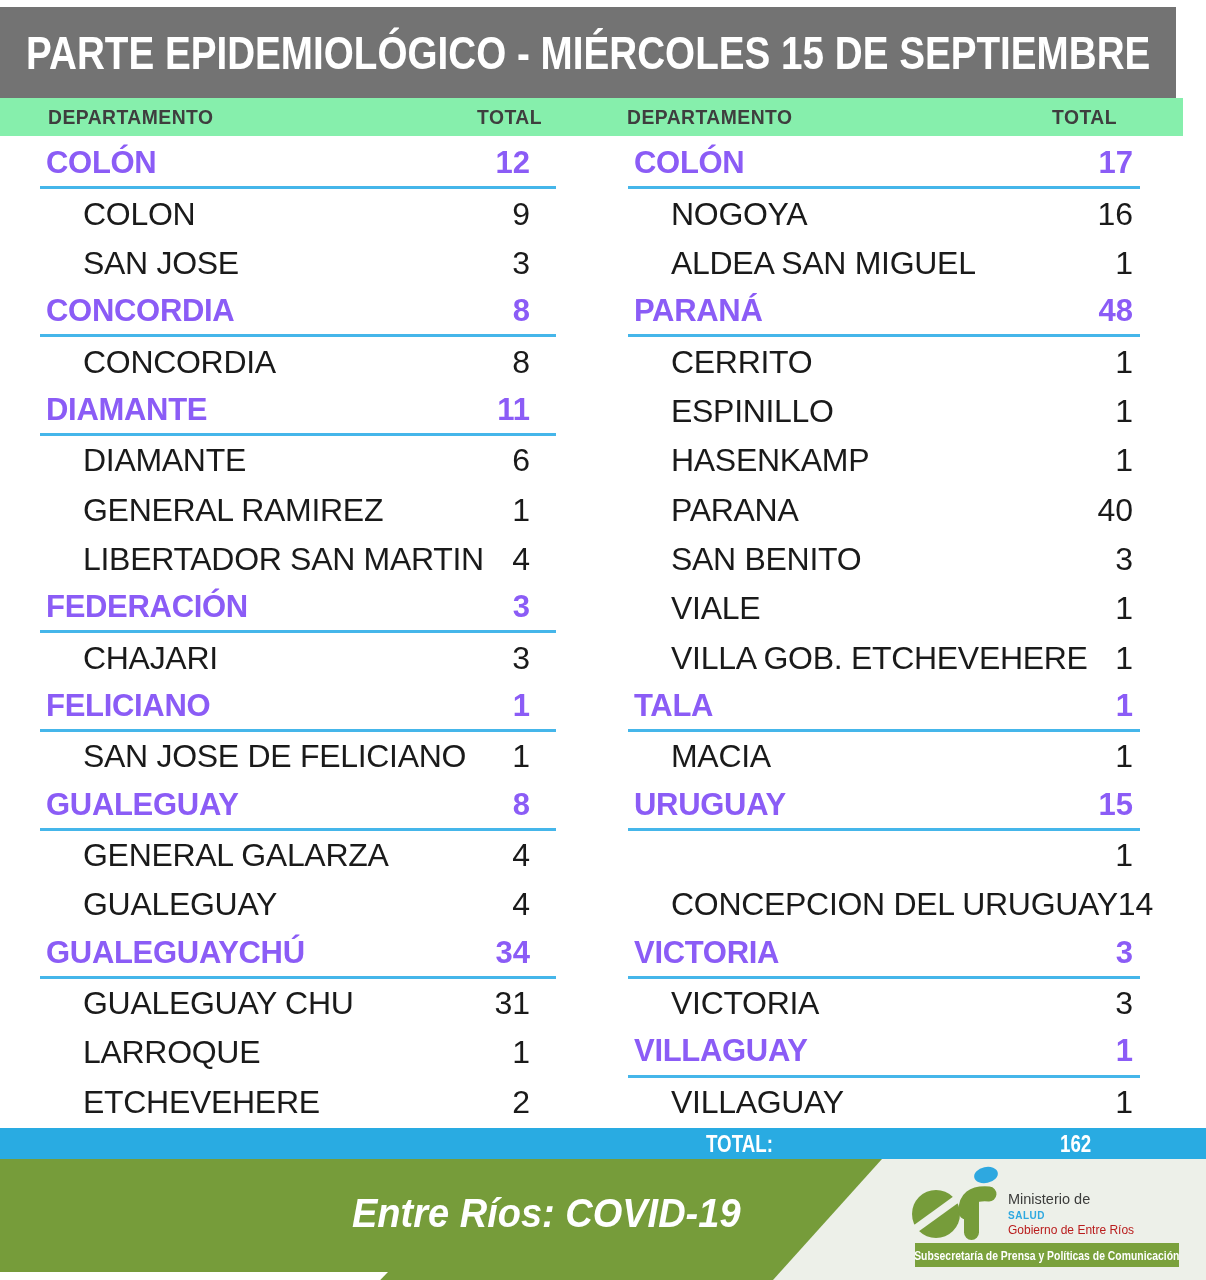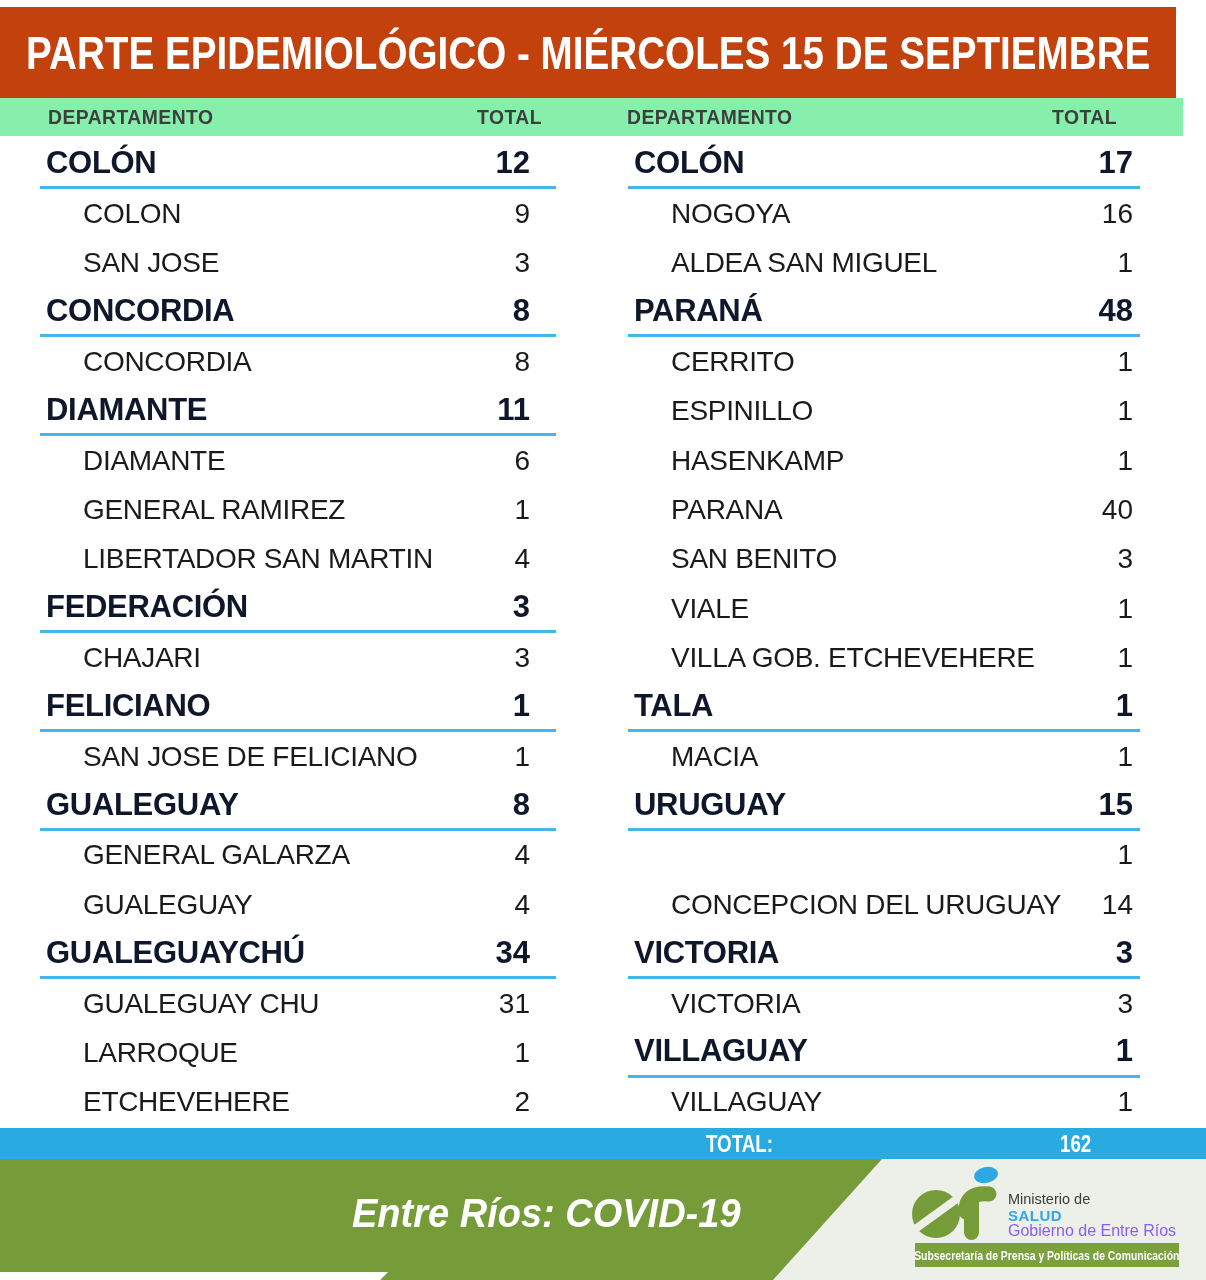--- a/index.html
+++ b/index.html
@@ -1,39 +1,39 @@
 <!DOCTYPE html>
 <html><head>
 <meta charset="utf-8">
 <style>
   html,body{margin:0;padding:0;background:#fff;}
   .page{position:relative;width:1206px;height:1280px;background:#ffffff;overflow:hidden;
         font-family:"Liberation Sans",sans-serif;}
 
   
-  .title-bar{position:absolute;left:0;top:7px;width:1176px;height:91px;background:#c2410c;
+  .title-bar{position:absolute;left:0;top:7px;width:1176px;height:91px;background:#737373;
              display:flex;align-items:center;justify-content:center;}
   .title-bar .title{color:#fff;font-weight:bold;font-size:46px;white-space:nowrap;
              transform:scaleX(.84);letter-spacing:0;}
 
   
   .cols-header{position:absolute;left:0;top:98px;width:1183px;height:38px;background:#86efac;}
   .h-label{position:absolute;top:50%;transform:translateY(-50%) scaleX(.92);transform-origin:left center;
            font-weight:bold;font-size:21px;color:#3E3E3E;letter-spacing:.5px;white-space:nowrap;}
   .h1{left:48px;} .h2{left:477px;} .h3{left:627px;} .h4{left:1052px;}
 
   
   .col{position:absolute;top:140px;}
   .col-left{left:40px;width:516px;}
   .col-right{left:628px;width:512px;}
   .row{height:49.35px;display:flex;align-items:center;box-sizing:border-box;}
   .row .lbl{white-space:nowrap;letter-spacing:-.3px;}
   .row .val{margin-left:auto;}
-  .dept{font-weight:bold;font-size:31px;color:#0f172a;border-bottom:3px solid #45B6EA;padding-left:6px;}
-  .town{font-size:28px;color:#1A1A1A;padding-left:43px;}
+  .dept{font-weight:bold;font-size:31px;color:#8b5cf6;border-bottom:3px solid #45B6EA;padding-left:6px;}
+  .town{font-size:32px;color:#1A1A1A;padding-left:43px;}
   .col-left .val{padding-right:26px;}
   .col-right .val{padding-right:7px;}
 
   
   .total-bar{position:absolute;left:0;top:1128px;width:1206px;height:31px;background:#29ABE2;}
   .total-bar .t{position:absolute;top:50%;transform:translateY(-50%) scaleX(.78);transform-origin:left center;
                 color:#fff;font-weight:bold;font-size:24px;white-space:nowrap;}
   .total-label{left:706px;}
   .total-value{left:1060px;}
 
@@ -41,22 +41,22 @@
   .footer{position:absolute;left:0;top:1159px;width:1206px;height:121px;background:#EDF0E9;}
   .green-shape{position:absolute;left:0;top:0;width:100%;height:100%;background:#769C3A;
                clip-path:polygon(0 0,882px 0,773px 100%,0 100%);}
   .white-notch{position:absolute;left:0;top:113px;width:388px;height:8px;background:#ffffff;
                clip-path:polygon(0 0,100% 0,98% 100%,0 100%);}
   .footer-title{position:absolute;left:352px;top:32px;color:#fff;font-weight:bold;font-style:italic;
                 font-size:40px;white-space:nowrap;transform:scaleX(.95);transform-origin:left center;}
   .er-logo{position:absolute;left:912px;top:5px;}
   .ministry{position:absolute;left:1008px;top:33px;line-height:15.5px;}
   .ministry .l1{font-size:14.5px;color:#3C3C3B;}
-  .ministry .l2{font-size:15px;color:#2EA8E0;font-weight:bold;letter-spacing:.5px;}
-  .ministry .l3{font-size:16px;color:#8b5cf6;}
+  .ministry .l2{font-size:10px;color:#2EA8E0;font-weight:bold;letter-spacing:.5px;}
+  .ministry .l3{font-size:12px;color:#b91c1c;}
   .subsec{position:absolute;left:915px;top:84px;width:264px;height:24px;background:#7AA13C;
           display:flex;align-items:center;justify-content:center;}
   .subsec span{color:#fff;font-weight:bold;font-size:13px;white-space:nowrap;transform:scaleX(.8);}
 </style>
 </head>
 <body>
 
 <div class="page">
 
   <div class="title-bar">

